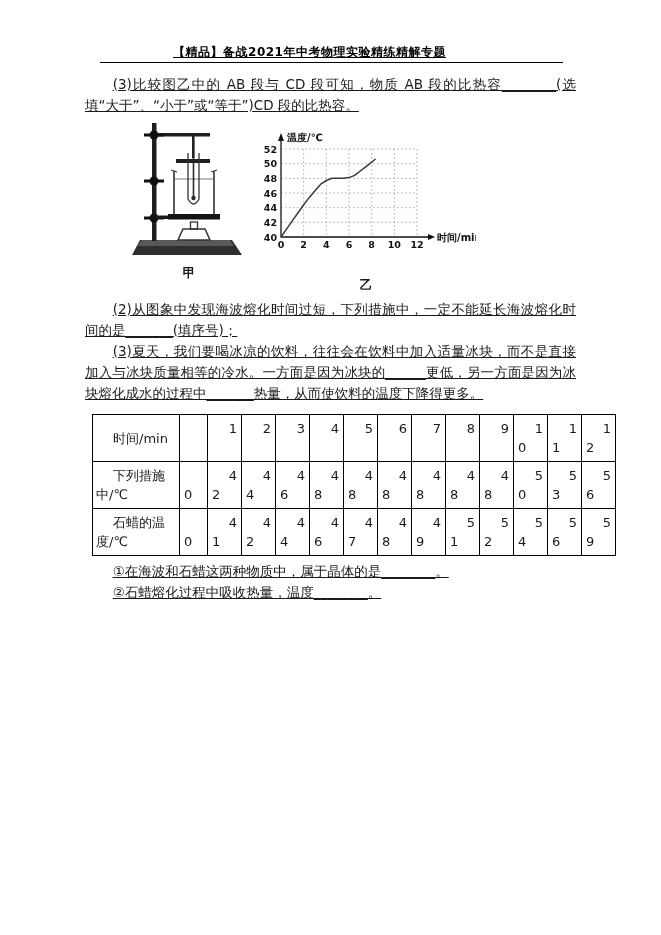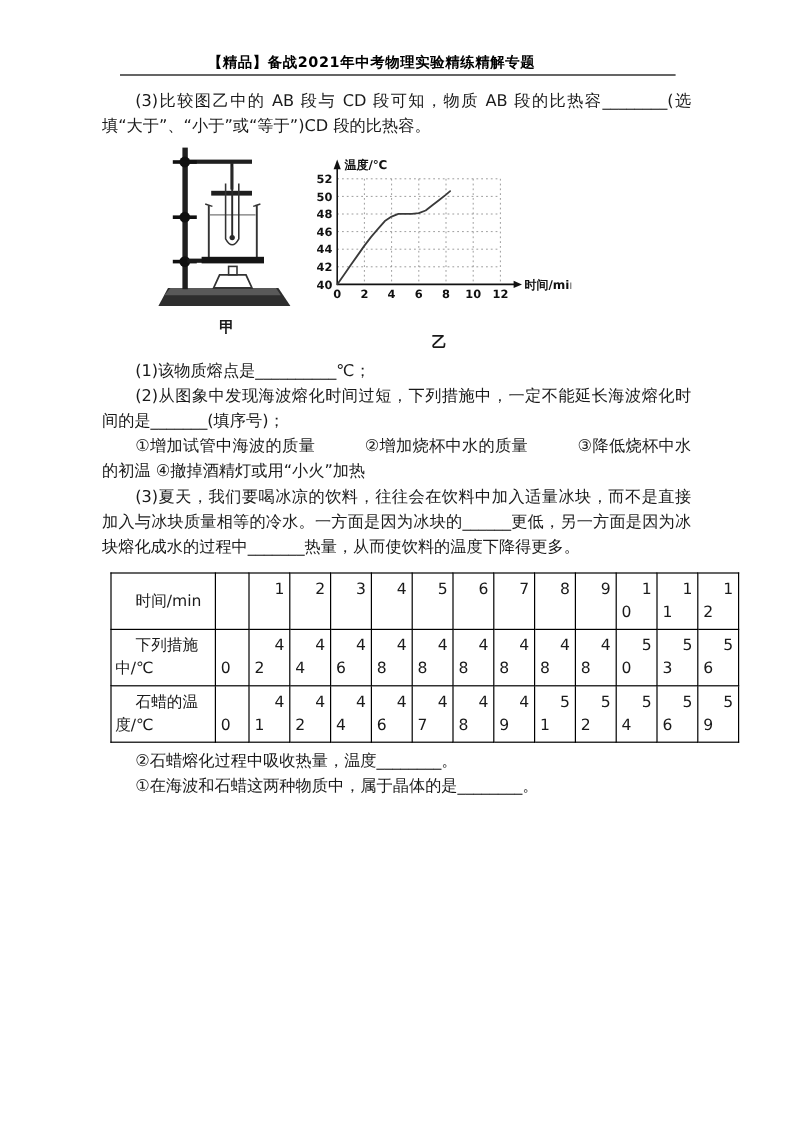--- a/index.html
+++ b/index.html
@@ -2,31 +2,31 @@
 <html><head>
 <meta charset="utf-8">
 <style>
   html,body{margin:0;padding:0;}
   body{
     width:661px;height:935px;background:#ffffff;position:relative;overflow:hidden;
     font-family:"DejaVu Sans","Liberation Sans",sans-serif;color:#1a1a1a;
   }
   .page-header{
     position:absolute;top:44px;left:0;width:619px;text-align:center;
-    font-size:12px;font-weight:700;letter-spacing:.5px;color:#000;
+    font-size:12px;font-weight:700;letter-spacing:.5px;color:#000;text-decoration:underline;
   }
   .header-rule{
     position:absolute;top:62px;left:100px;width:463px;height:0;
     border-top:1.5px solid #000;
   }
   .doc{
     position:absolute;left:85px;top:74px;width:491px;
     font-size:13.5px;line-height:21px;text-align:justify;
   }
-  .doc p{margin:0;text-indent:2.05em;}
+  .doc p{margin:0;text-indent:2.05em;text-decoration:underline;}
   .figure-row{
     display:flex;align-items:flex-start;gap:8px;
     padding-left:45px;height:180px;margin-top:3px;
   }
   .fig{display:flex;flex-direction:column;align-items:center;}
   .fig2{margin-top:10px;}
   .fig-label{font-weight:700;font-size:12.5px;line-height:16px;text-indent:0;}
   .fig1 .fig-label{margin-top:2px;}
   .fig2 .fig-label{margin-top:18px;}
   table.melt{
@@ -123,23 +123,21 @@
           <text x="21" y="38.16666666666666" text-anchor="end" font-size="9.5" font-weight="700" fill="#111">50</text>
           <text x="21" y="23.5" text-anchor="end" font-size="9.5" font-weight="700" fill="#111">52</text>
           <text x="31" y="12" font-size="10" font-weight="700" fill="#111">温度/℃</text>
           <text x="181" y="112" font-size="10" font-weight="700" fill="#111">时间/min</text>
           <polyline points="25.0,108.0 30.7,99.9 36.3,91.9 42.0,83.8 47.7,75.7 53.3,68.4 59.0,61.8 64.7,55.2 70.3,51.5 76.0,49.3 81.7,49.3 87.3,49.3 93.0,48.6 98.7,46.4 104.3,42.0 110.0,37.6 115.7,33.2 119.1,30.3" fill="none" stroke="#3a3a3a" stroke-width="1.5" stroke-linejoin="round" stroke-linecap="round"></polyline>
         </svg>
       <div class="fig-label">乙</div>
     </div>
   </div>
 
-  <p>(1)该物质熔点是__________℃；</p>
   <p>(2)从图象中发现海波熔化时间过短，下列措施中，一定不能延长海波熔化时间的是_______(填序号)；</p>
-  <p>①增加试管中海波的质量　　　②增加烧杯中水的质量　　　③降低烧杯中水的初温 ④撤掉酒精灯或用“小火”加热</p>
   <p>(3)夏天，我们要喝冰凉的饮料，往往会在饮料中加入适量冰块，而不是直接加入与冰块质量相等的冷水。一方面是因为冰块的______更低，另一方面是因为冰块熔化成水的过程中_______热量，从而使饮料的温度下降得更多。</p>
 
   <table class="melt" id="data-table">
     <colgroup>
       <col style="width:87px">
         <col style="width:28px">
         <col style="width:34px">
         <col style="width:34px">
       <col style="width:34px">
         <col style="width:34px">
@@ -314,15 +312,15 @@
             <span class="b">6</span>
           </td>
           <td class="num-cell">
             <span class="t">5</span>
             <span class="b">9</span>
           </td>
         </tr>
       </tbody>
   </table>
 
+  <p>①在海波和石蜡这两种物质中，属于晶体的是________。</p>
   <p>②石蜡熔化过程中吸收热量，温度________。</p>
-  <p>①在海波和石蜡这两种物质中，属于晶体的是________。</p>
 </div>
 
 </body></html>

